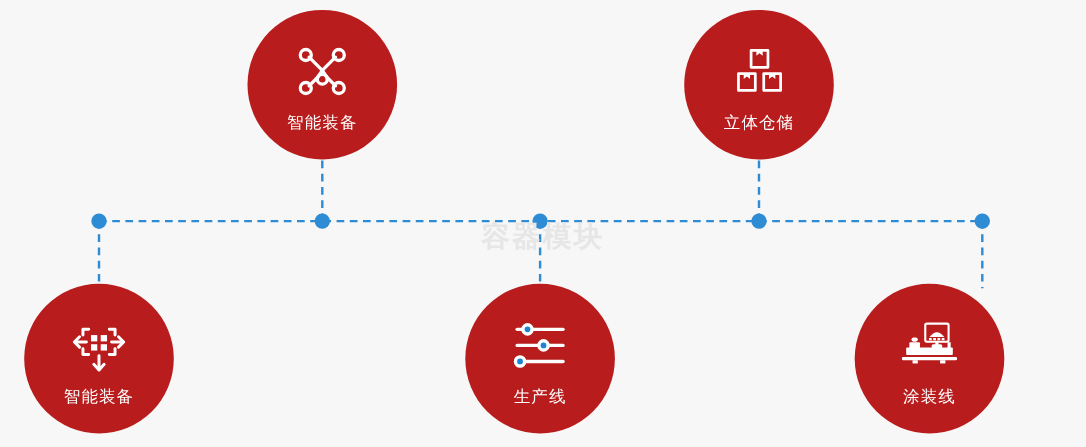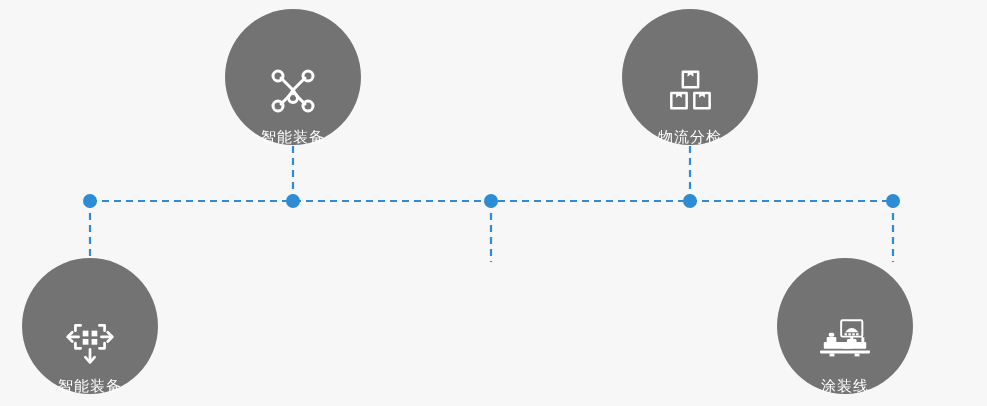--- a/index.html
+++ b/index.html
@@ -40,25 +40,25 @@
     color: #e6e6e6;
     font-weight: 700;
     user-select: none;
     white-space: nowrap;
   }
   .node-circle {
     position: absolute;
     width: 136px;
     height: 136px;
     border-radius: 50%;
-    background: #737373;
+    background: #b91c1c;
     display: flex;
     flex-direction: column;
     align-items: center;
-    justify-content: flex-end;
+    justify-content: center;
     box-sizing: border-box;
   }
   .node-icon {
     width: 54px;
     height: 54px;
     display: flex;
     align-items: center;
     justify-content: center;
     margin-top: 2px;
   }
@@ -96,20 +96,21 @@
     <line x1="491" y1="201" x2="491" y2="262" stroke="#2d8cd4" stroke-width="2.2" stroke-dasharray="7 5"></line>
     <line x1="893" y1="201" x2="893" y2="262" stroke="#2d8cd4" stroke-width="2.2" stroke-dasharray="7 5"></line>
 
     <circle cx="90" cy="201" r="7" fill="#2d8cd4"></circle>
     <circle cx="293" cy="201" r="7" fill="#2d8cd4"></circle>
     <circle cx="491" cy="201" r="7" fill="#2d8cd4"></circle>
     <circle cx="690" cy="201" r="7" fill="#2d8cd4"></circle>
     <circle cx="893" cy="201" r="7" fill="#2d8cd4"></circle>
   </svg>
 
+  <div class="watermark">容器模块</div>
 
   <div class="node-circle c-top-1">
     <div class="node-icon">
       <svg viewBox="0 0 48 48" width="48" height="48" fill="none" stroke="#ffffff" stroke-width="3" stroke-linecap="round" stroke-linejoin="round">
         <line x1="12" y1="11" x2="24" y2="23"></line>
         <line x1="36" y1="11" x2="24" y2="23"></line>
         <line x1="12" y1="37" x2="20" y2="29"></line>
         <line x1="36" y1="37" x2="28" y2="29"></line>
         <line x1="24" y1="23" x2="20" y2="29"></line>
         <line x1="24" y1="23" x2="28" y2="29"></line>
@@ -127,21 +128,21 @@
     <div class="node-icon">
       <svg viewBox="0 0 48 48" width="46" height="46" fill="none" stroke="#ffffff" stroke-width="2.6" stroke-linejoin="round">
         <rect x="16.5" y="4" width="16" height="16"></rect>
         <path d="M21.5 4 v5 l3 -2.2 l3 2.2 v-5" fill="#ffffff" stroke="none"></path>
         <rect x="4.5" y="26" width="16" height="16"></rect>
         <path d="M9.5 26 v5 l3 -2.2 l3 2.2 v-5" fill="#ffffff" stroke="none"></path>
         <rect x="28.5" y="26" width="16" height="16"></rect>
         <path d="M33.5 26 v5 l3 -2.2 l3 2.2 v-5" fill="#ffffff" stroke="none"></path>
       </svg>
     </div>
-    <div class="node-label">物流分检</div>
+    <div class="node-label">立体仓储</div>
   </div>
 
   <div class="node-circle c-bot-1">
     <div class="node-icon">
       <svg viewBox="0 0 48 48" width="50" height="50" fill="none" stroke="#ffffff" stroke-width="2.6" stroke-linecap="round" stroke-linejoin="round">
 
         <path d="M15 10 h-5 v5"></path>
         <path d="M33 10 h5 v5"></path>
         <path d="M15 32 h-5 v-5"></path>
         <path d="M33 32 h5 v-5"></path>
@@ -157,20 +158,33 @@
         <line x1="35" y1="21" x2="45" y2="21"></line>
         <polyline points="41,16.5 45.5,21 41,25.5"></polyline>
 
         <line x1="24" y1="33" x2="24" y2="45"></line>
         <polyline points="19.5,40.5 24,45.5 28.5,40.5"></polyline>
       </svg>
     </div>
     <div class="node-label">智能装备</div>
   </div>
 
+  <div class="node-circle c-bot-2">
+    <div class="node-icon">
+      <svg viewBox="0 0 48 40" width="50" height="42" fill="none" stroke="#ffffff" stroke-width="3" stroke-linecap="round">
+        <line x1="4" y1="6" x2="44" y2="6"></line>
+        <circle cx="13" cy="6" r="4" fill="#1b84d4"></circle>
+        <line x1="4" y1="20" x2="44" y2="20"></line>
+        <circle cx="27" cy="20" r="4" fill="#1b84d4"></circle>
+        <line x1="4" y1="34" x2="44" y2="34"></line>
+        <circle cx="6.5" cy="34" r="4" fill="#1b84d4"></circle>
+      </svg>
+    </div>
+    <div class="node-label">生产线</div>
+  </div>
 
   <div class="node-circle c-bot-3">
     <div class="node-icon">
       <svg viewBox="0 0 56 44" width="54" height="44" fill="#ffffff" stroke="none">
 
         <rect x="24" y="1.5" width="22" height="17" rx="1.5" fill="none" stroke="#ffffff" stroke-width="2"></rect>
         <path d="M28 14 q7 -9 14 0 z" fill="#ffffff"></path>
         <rect x="27.5" y="15" width="2.6" height="2.2"></rect>
         <rect x="31.5" y="15" width="2.6" height="2.2"></rect>
         <rect x="35.5" y="15" width="2.6" height="2.2"></rect>

